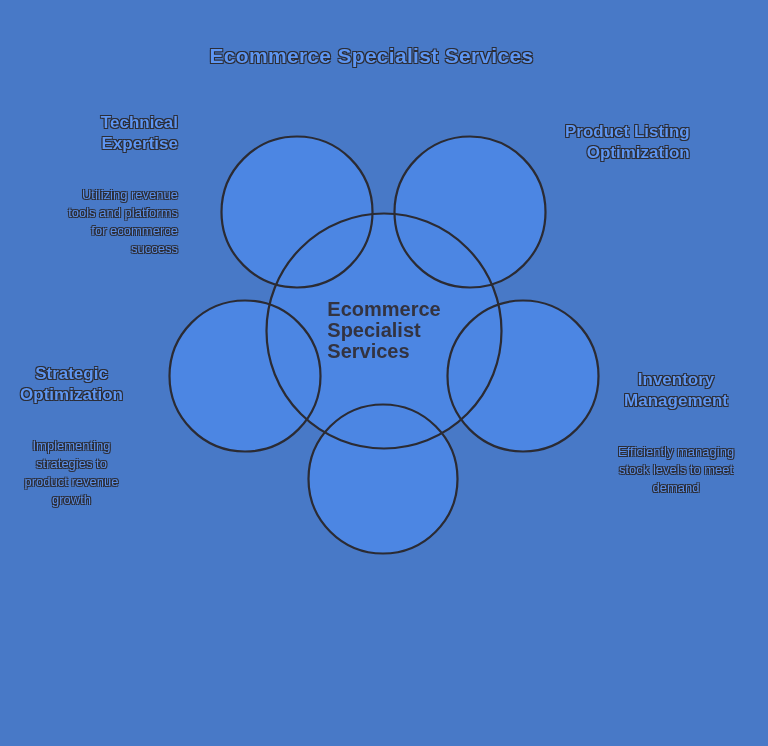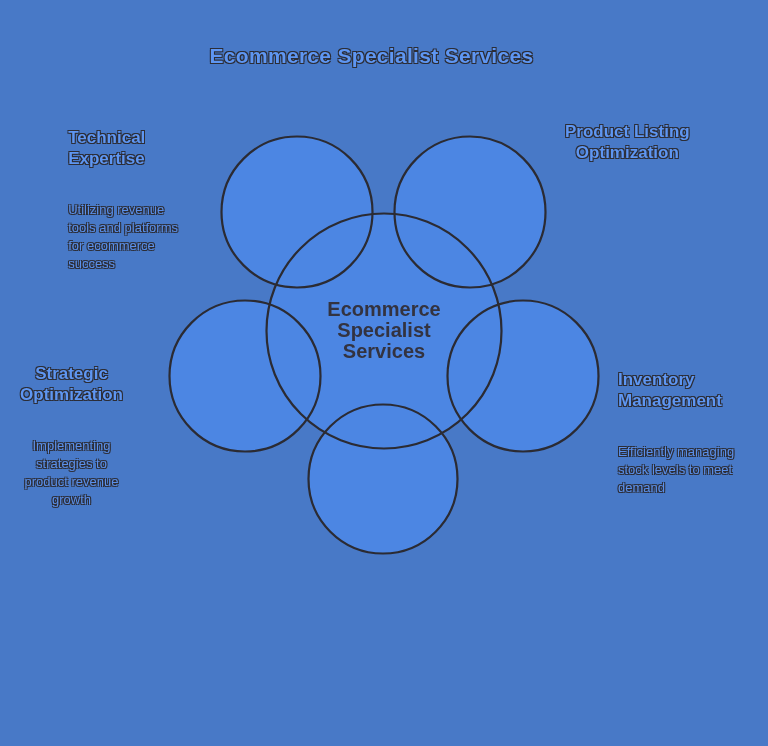--- a/index.html
+++ b/index.html
@@ -45,29 +45,28 @@
   .node .heading{
     font-size:17px;font-weight:bold;line-height:21px;
     color:var(--heading-text);
     margin:0;
   }
   .node .desc{
     font-size:13px;line-height:18px;
     color:var(--description-text);
     margin:14px 0 0 0;
   }
-  .node-technical{top:109px;right:565px;}
-  .node-product{top:103px;left:565px;text-align:center;}
+  .node-technical{top:94px;right:565px;text-align:right;}
+  .node-product{top:103px;left:565px;text-align:right;}
   .node-strategic{top:345px;right:620px;text-align:center;}
-  .node-inventory{top:351px;left:618px;text-align:left;}
+  .node-inventory{top:351px;left:618px;text-align:center;}
   .node-customer{top:573px;left:383px;transform:translateX(-50%);text-align:center;}
   .center-label{
     position:absolute;left:384px;top:330px;
     transform:translate(-50%,-50%);
-    text-align:center;
     white-space:pre-line;
     font-size:20px;font-weight:bold;line-height:21px;
     color:var(--center-text);
   }
 </style>
 </head>
 <body>
 
 <div class="canvas">
 

